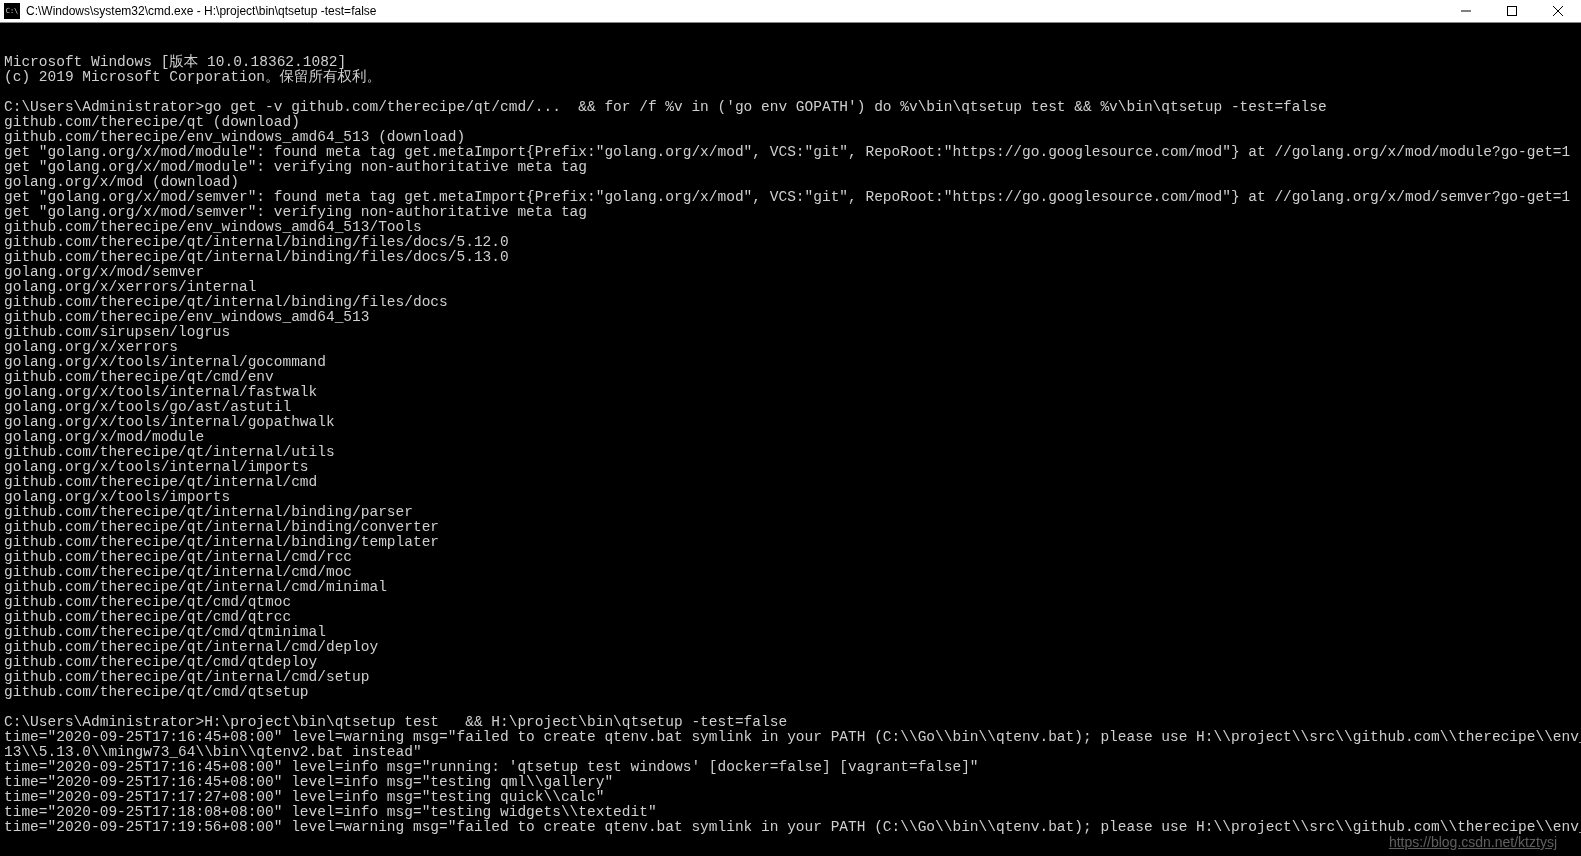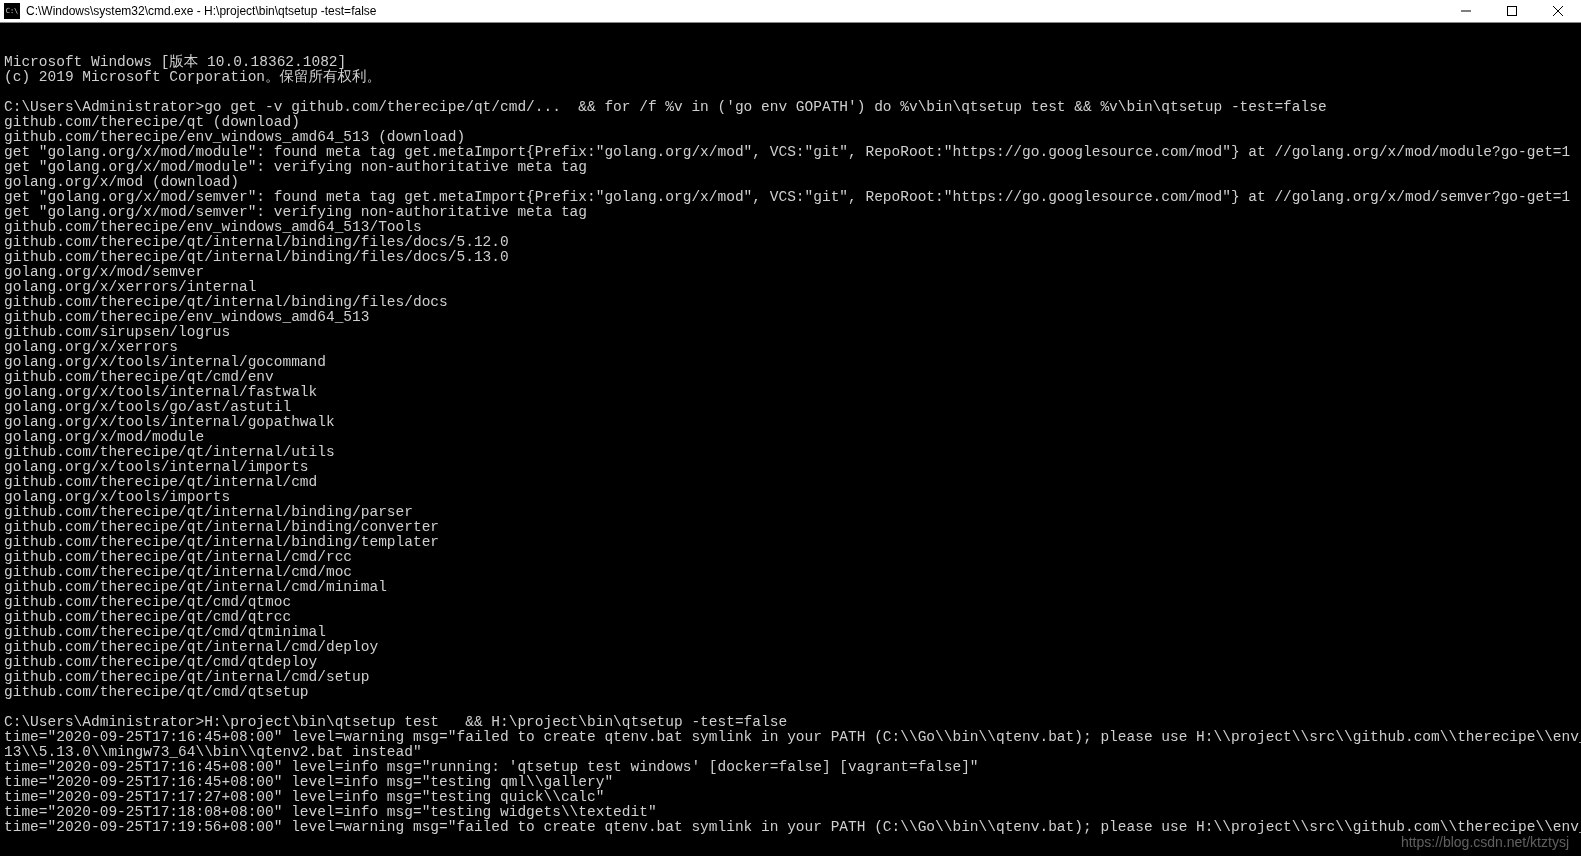--- a/index.html
+++ b/index.html
@@ -44,26 +44,27 @@
     font-size: 14.5px;
     line-height: 15px;
     padding: 2px 0 0 4px;
     white-space: pre;
     overflow: hidden;
     position: relative;
   }
   .termline { white-space: pre; }
   .watermark {
     position: absolute;
-    right: 12px;
+    right: 24px;
     bottom: 6px;
     color: rgba(210,210,210,0.45);
     font-family: Arial, sans-serif;
     font-size: 14px;
     pointer-events: none;
+    text-decoration: underline;
   }
 </style>
 </head>
 <body>
 
 <div class="window">
   <div class="titlebar">
     <div class="icon"></div>
     <div class="title">C:\Windows\system32\cmd.exe - H:\project\bin\qtsetup  -test=false</div>
     <div class="spacer"></div>

